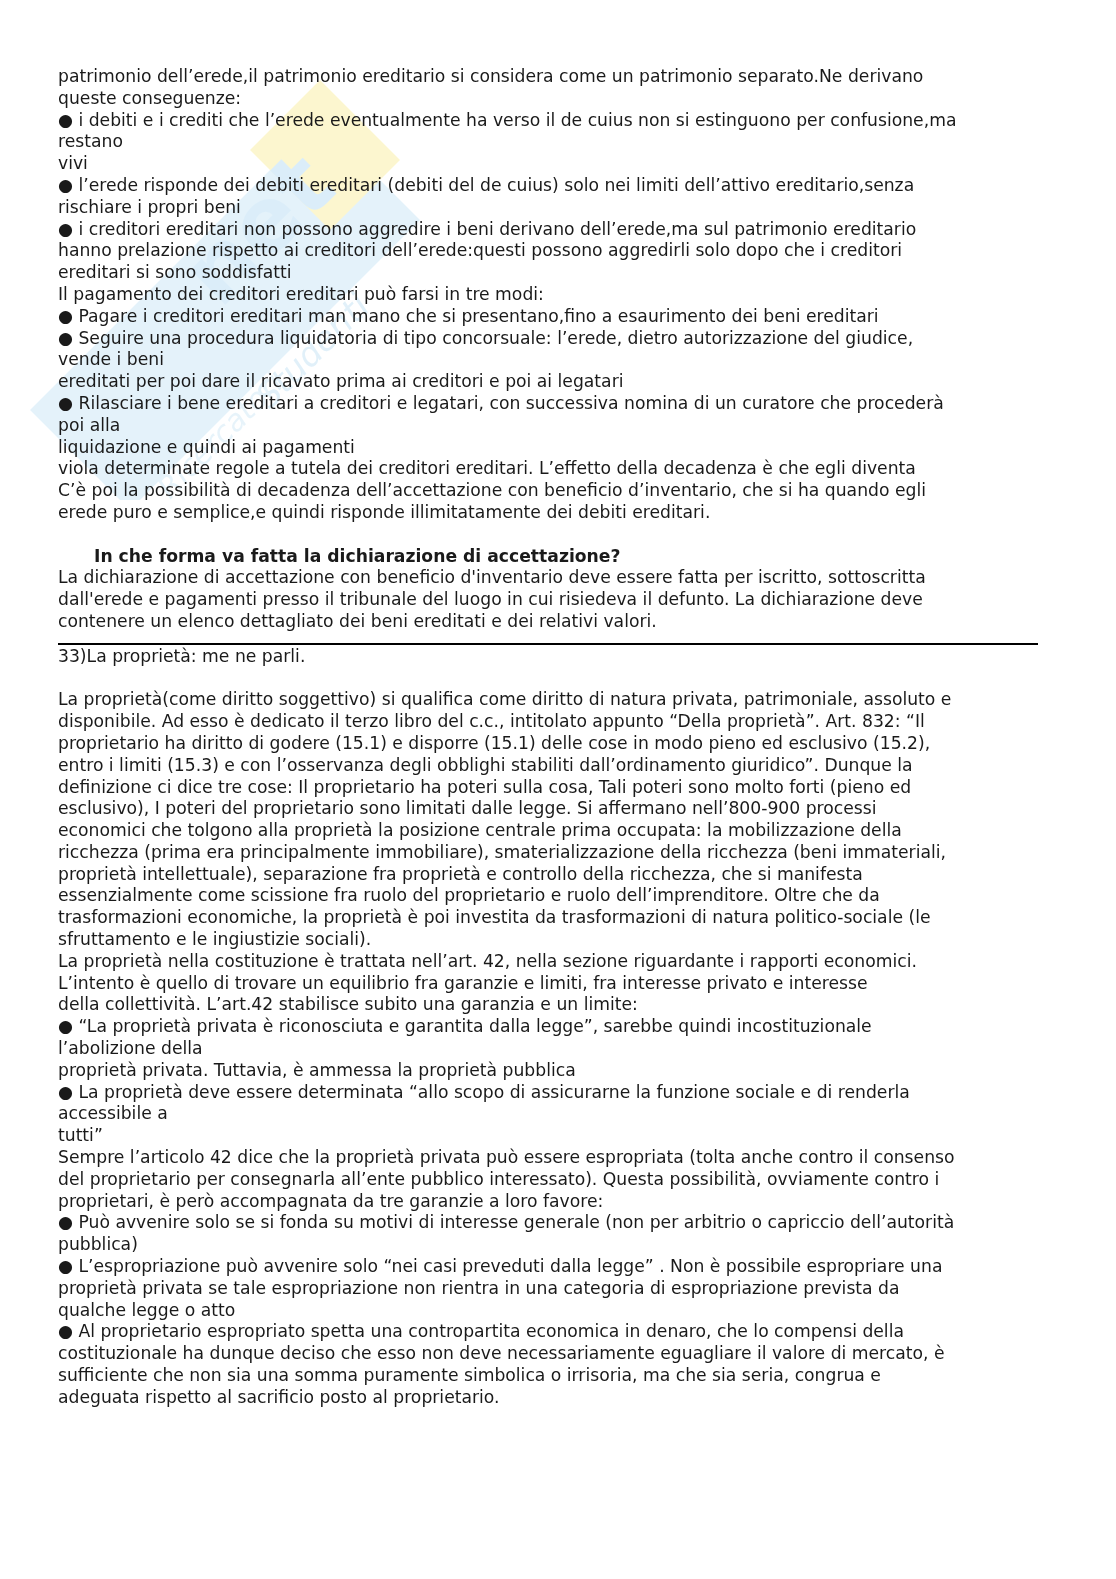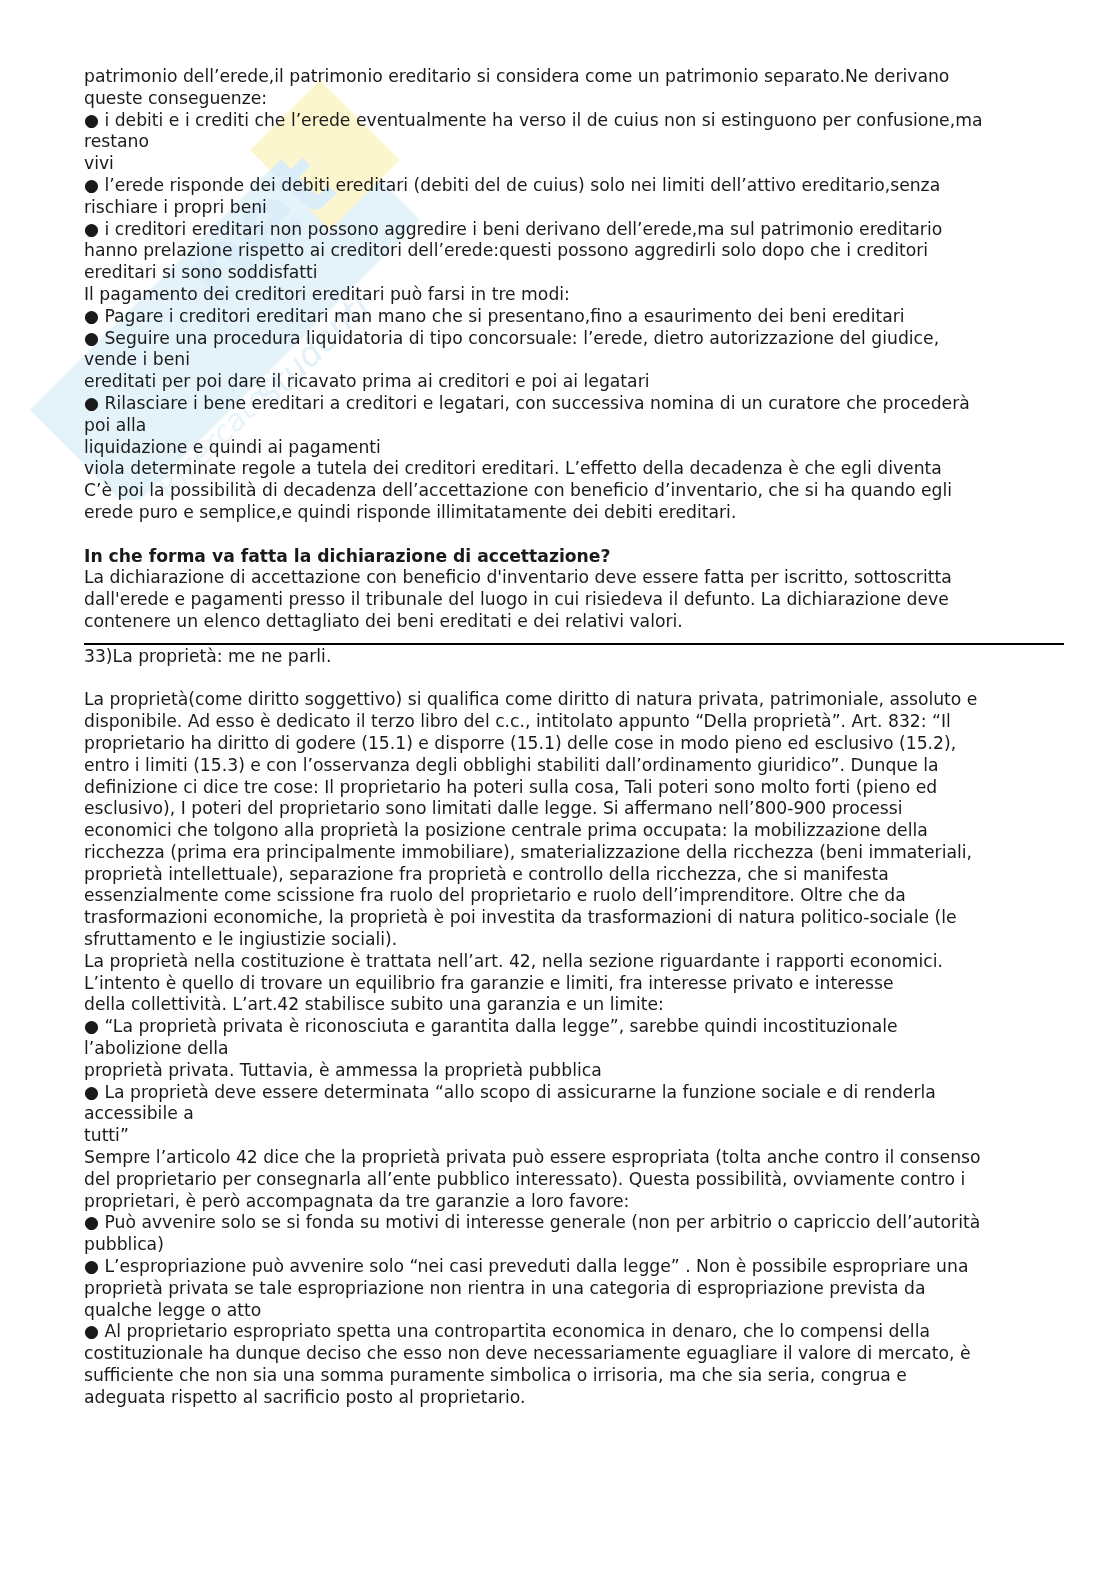--- a/index.html
+++ b/index.html
@@ -19,34 +19,35 @@
       position: absolute;
       left: 20px;
       top: 80px;
       width: 500px;
       height: 420px;
       pointer-events: none;
       z-index: 0;
     }
     .page {
       position: absolute;
-      left: 84px;
+      left: 58px;
       top: 66px;
       width: 980px;
       z-index: 1;
       font-size: 17.2px;
       line-height: 21.8px;
     }
     .line {
       white-space: pre;
       display: block;
       height: 21.8px;
     }
     .bold {
       font-weight: bold;
+      margin-left: 36px;
     }
     .blank {
       display: block;
       height: 21.8px;
     }
     .rule {
       border: none;
       border-top: 2.5px solid #000;
       margin: 0;
       width: 980px;

